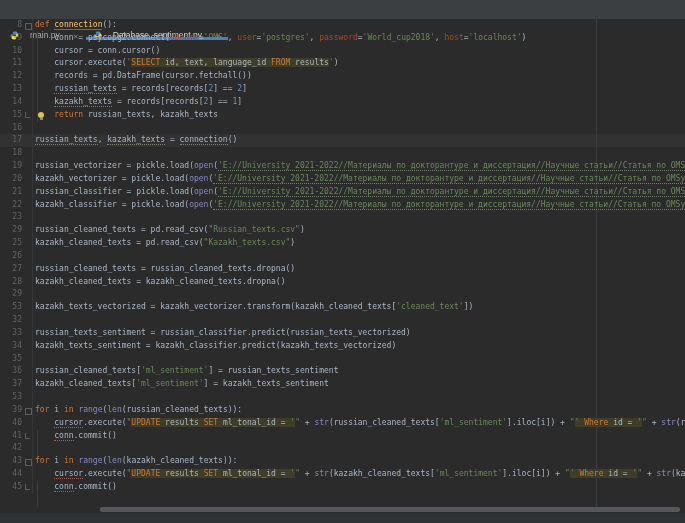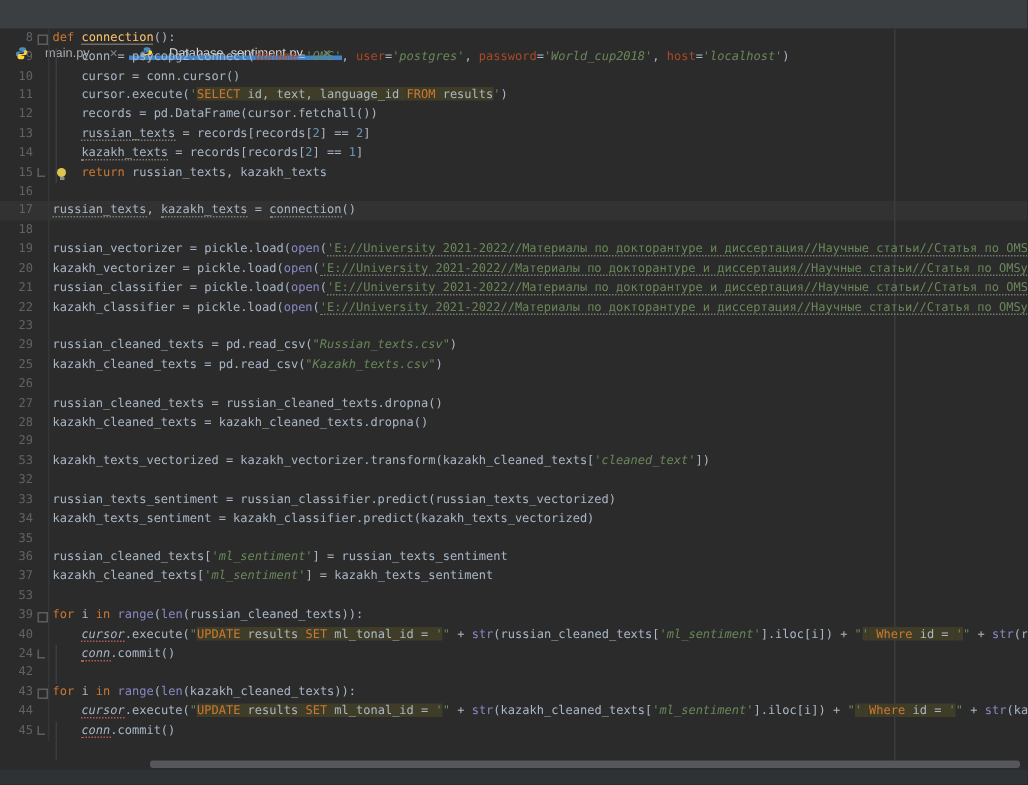--- a/index.html
+++ b/index.html
@@ -24,27 +24,27 @@
   
   .editor{position:relative;height:488px;overflow:hidden;font-size:8px;}
   .line{display:flex;height:12.842px;line-height:12.842px;}
   .line.caret{background:#323232;justify-content:flex-end;}
   .lnum{width:22px;flex:none;text-align:right;color:#606366;padding-right:2px;}
   .lmark{width:8px;flex:none;position:relative;}
   .lcode{flex:1;white-space:pre;border-left:1px solid #343638;padding-left:2px;color:#a9b7c6;position:relative;}
   
   .k{color:#cc7832;}
   .t{color:#a9b7c6;}
-  .s{color:#6a8759;font-style:italic;}
+  .s{color:#6a8759;}
   .n{color:#6897bb;}
   .b{color:#8888c6;margin-top:28px;}
   .p{color:#aa4926;margin-top:39px;}
   .fu{color:#ffc66d;border-bottom:1px solid #6e6e68;}
   .tu{color:#a9b7c6;border-bottom:1px dotted #7d7d75;}
-  .tr{color:#a9b7c6;border-bottom:1px dotted #b05c58;font-style:italic;}
+  .tr{color:#a9b7c6;border-bottom:1px dotted #b05c58;}
   .sl{color:#6a8759;border-bottom:1px dotted #70806a;}
   .bg{background:#3f3d28;}
   
   .fold-s{position:absolute;left:1px;top:4px;width:5px;height:5px;border:1px solid #5a5e60;}
   .fold-e{position:absolute;left:1px;top:3px;width:4px;height:5px;border-left:1px solid #5a5e60;border-bottom:1px solid #5a5e60;}
   
   .bulb{position:absolute;left:5px;top:3px;width:6px;height:6px;border-radius:50%;background:#dcc44f;}
   .bulb::after{content:"";position:absolute;left:1.5px;top:6px;width:3px;height:2px;background:#8a8a8a;}
   
   .margin-guide{position:absolute;left:596px;top:0;width:1px;height:488px;background:#3a3d3f;}
@@ -241,21 +241,21 @@
           <i class="fold-s"></i>
         </span>
         <span class="lcode"><span class="k">for</span><span class="t"> i </span><span class="k">in</span><span class="t"> </span><span class="b">range</span><span class="t">(</span><span class="b">len</span><span class="t">(russian_cleaned_texts)):</span></span>
       </div>
       <div class="line">
         <span class="lnum">40</span>
         <span class="lmark"></span>
         <span class="lcode"><span class="t">    </span><span class="tr">cursor</span><span class="t">.execute(</span><span class="s">"</span><span class="k bg">UPDATE</span><span class="t bg"> results </span><span class="k bg">SET</span><span class="t bg"> ml_tonal_id = </span><span class="s bg">'</span><span class="s">"</span><span class="t"> + </span><span class="b">str</span><span class="t">(russian_cleaned_texts[</span><span class="s">'ml_sentiment'</span><span class="t">].iloc[i]) + </span><span class="s">"</span><span class="s bg">'</span><span class="t bg"> </span><span class="k bg">Where</span><span class="t bg"> id = </span><span class="s bg">'</span><span class="s">"</span><span class="t"> + </span><span class="b">str</span><span class="t">(russian_cle</span></span>
       </div>
       <div class="line">
-        <span class="lnum">24</span>
+        <span class="lnum">41</span>
         <span class="lmark">
           <i class="fold-e"></i>
         </span>
         <span class="lcode"><span class="t">    </span><span class="tr">conn</span><span class="t">.commit()</span></span>
       </div>
       <div class="line">
         <span class="lnum">42</span>
         <span class="lmark"></span>
         <span class="lcode"></span>
       </div>

